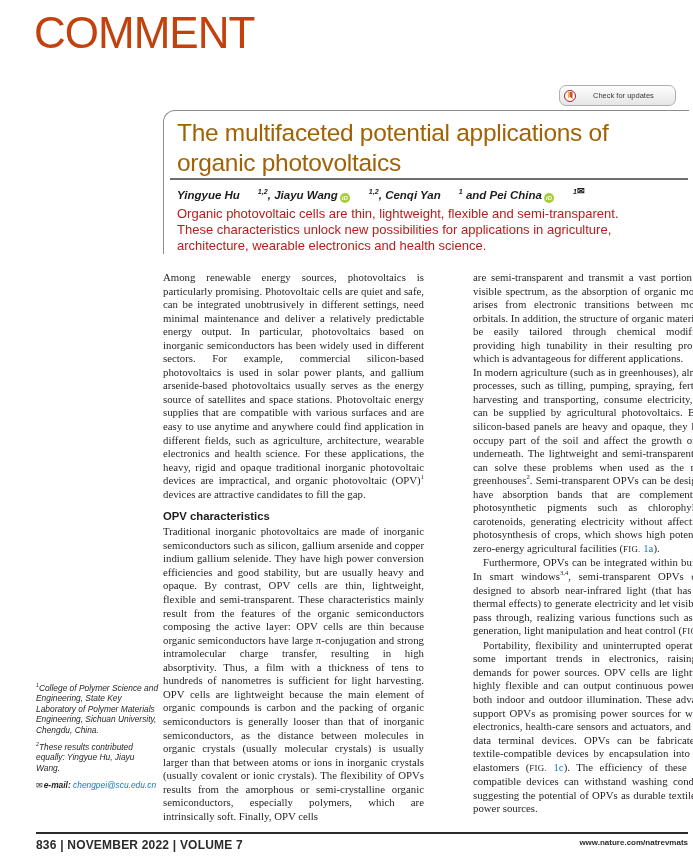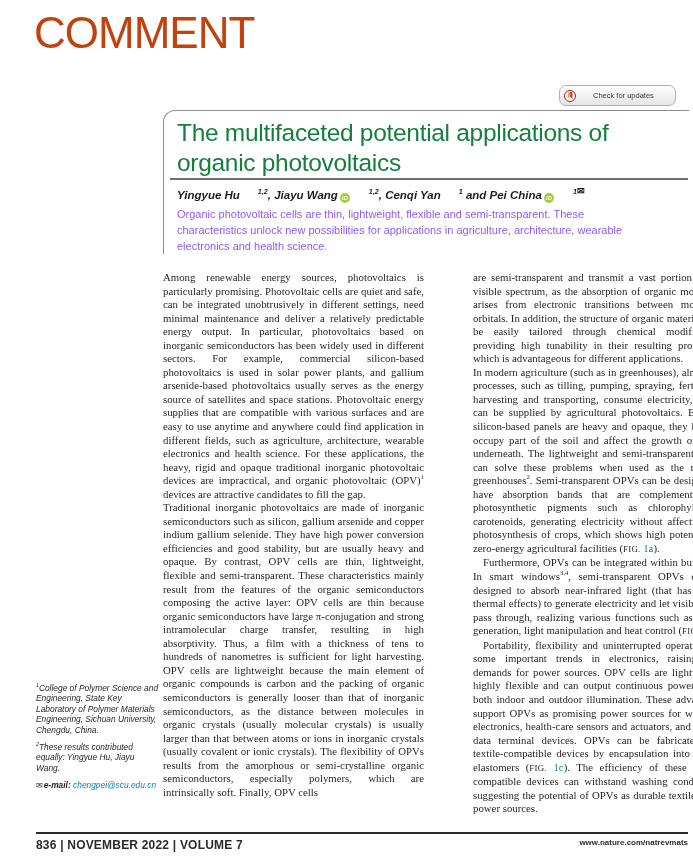--- a/index.html
+++ b/index.html
@@ -35,31 +35,31 @@
   .check-label{font-size:7.5px;color:#3c3c3b;}
 
   
   .title-box{
     left:163px;top:110px;width:525px;height:143px;
     border-top:1.5px solid #8a8c8e;border-left:1.5px solid #8a8c8e;
     border-top-left-radius:12px;
   }
   .page-title{
     left:177px;top:118px;width:500px;
-    font-size:24.5px;line-height:30px;color:#15803d;letter-spacing:-0.3px;
+    font-size:24.5px;line-height:30px;color:#a16207;letter-spacing:-0.3px;
   }
   .title-rule{left:170px;top:178px;width:518px;height:2px;background:#6d6e71;}
   .authors{
     left:177px;top:185px;width:505px;font-size:11.5px;font-weight:bold;font-style:italic;
     color:#1d1d1b;
   }
   .authors .sup{font-style:italic;margin-left:18px;}
   .abstract{
-    left:177px;top:206px;width:472px;font-size:11px;line-height:16.2px;
-    color:#8b5cf6;font-weight:normal;
+    left:177px;top:206px;width:472px;font-size:13px;line-height:16.2px;
+    color:#b91c1c;font-weight:normal;
   }
 
   
   .colL{left:163px;top:271px;width:261px;}
   .colR{left:437px;top:271px;width:251px;margin-left:36px;}
   .bodycol{
     font-family:"Liberation Serif",serif;font-size:10.8px;line-height:13.55px;
     text-align:justify;color:#231f20;
   }
   .bodycol p{margin:0;}
@@ -110,20 +110,21 @@
 
 <div class="abs title-box"></div>
 
 <h1 class="abs page-title" style="margin:0;font-weight:normal;">The multifaceted potential applications of organic photovoltaics</h1>
 <div class="abs title-rule"></div>
 <div class="abs authors"><span>Yingyue Hu</span><span class="sup">1,2</span><span>, Jiayu Wang</span><span class="orcid">iD</span><span class="sup">1,2</span><span>, Cenqi Yan</span><span class="sup">1</span><span> and Pei China</span><span class="orcid">iD</span><span class="sup">1</span><span class="mailsup">✉</span></div>
 <div class="abs abstract">Organic photovoltaic cells are thin, lightweight, flexible and semi-transparent. These characteristics unlock new possibilities for applications in agriculture, architecture, wearable electronics and health science.</div>
 
 <div class="abs colL bodycol">
   <p><span>Among renewable energy sources, photovoltaics is particularly promising. Photovoltaic cells are quiet and safe, can be integrated unobtrusively in different settings, need minimal maintenance and deliver a relatively predictable energy output. In particular, photovoltaics based on inorganic semiconductors has been widely used in different sectors. For example, commercial silicon-based photovoltaics is used in solar power plants, and gallium arsenide-based photovoltaics usually serves as the energy source of satellites and space stations. Photovoltaic energy supplies that are compatible with various surfaces and are easy to use anytime and anywhere could find application in different fields, such as agriculture, architecture, wearable electronics and health science. For these applications, the heavy, rigid and opaque traditional inorganic photovoltaic devices are impractical, and organic photovoltaic (OPV)</span><span class="sup">1</span><span> devices are attractive candidates to fill the gap.</span></p>
+  <h2>OPV characteristics</h2>
   <p>Traditional inorganic photovoltaics are made of inorganic semiconductors such as silicon, gallium arsenide and copper indium gallium selenide. They have high power conversion efficiencies and good stability, but are usually heavy and opaque. By contrast, OPV cells are thin, lightweight, flexible and semi-transparent. These characteristics mainly result from the features of the organic semiconductors composing the active layer: OPV cells are thin because organic semiconductors have large π-conjugation and strong intramolecular charge transfer, resulting in high absorptivity. Thus, a film with a thickness of tens to hundreds of nanometres is sufficient for light harvesting. OPV cells are lightweight because the main element of organic compounds is carbon and the packing of organic semiconductors is generally looser than that of inorganic semiconductors, as the distance between molecules in organic crystals (usually molecular crystals) is usually larger than that between atoms or ions in inorganic crystals (usually covalent or ionic crystals). The flexibility of OPVs results from the amorphous or semi-crystalline organic semiconductors, especially polymers, which are intrinsically soft. Finally, OPV cells</p>
 </div>
 
 <div class="abs colR bodycol">
   <p>are semi-transparent and transmit a vast portion of the visible spectrum, as the absorption of organic molecules arises from electronic transitions between molecular orbitals. In addition, the structure of organic materials can be easily tailored through chemical modification, providing high tunability in their resulting properties, which is advantageous for different applications.</p>
   <p><span>In modern agriculture (such as in greenhouses), almost all processes, such as tilling, pumping, spraying, fertilizing, harvesting and transporting, consume electricity, which can be supplied by agricultural photovoltaics. Because silicon-based panels are heavy and opaque, they have to occupy part of the soil and affect the growth of crops underneath. The lightweight and semi-transparent OPVs can solve these problems when used as the roof of greenhouses</span><span class="sup">2</span><span>. Semi-transparent OPVs can be designed to have absorption bands that are complementary to photosynthetic pigments such as chlorophyll and carotenoids, generating electricity without affecting the photosynthesis of crops, which shows high potential for zero-energy agricultural facilities (</span><span class="figsc">FIG.</span><span> </span><span class="figlink">1a</span><span>).</span></p>
   <p class="ind"><span>Furthermore, OPVs can be integrated within buildings. In smart windows</span><span class="sup">3,4</span><span>, semi-transparent OPVs can be designed to absorb near-infrared light (that has strong thermal effects) to generate electricity and let visible light pass through, realizing various functions such as power generation, light manipulation and heat control (</span><span class="figsc">FIG.</span><span> </span><span class="figlink">1b</span><span>).</span></p>
   <p class="ind"><span>Portability, flexibility and uninterrupted operation are some important trends in electronics, raising new demands for power sources. OPV cells are lightweight, highly flexible and can output continuous power under both indoor and outdoor illumination. These advantages support OPVs as promising power sources for wearable electronics, health-care sensors and actuators, and mobile data terminal devices. OPVs can be fabricated into textile-compatible devices by encapsulation into acrylic elastomers (</span><span class="figsc">FIG.</span><span> </span><span class="figlink">1c</span><span>). The efficiency of these textile-compatible devices can withstand washing conditions</span><span class="sup">5</span><span>, suggesting the potential of OPVs as durable textile-based power sources.</span></p>
 </div>
 

